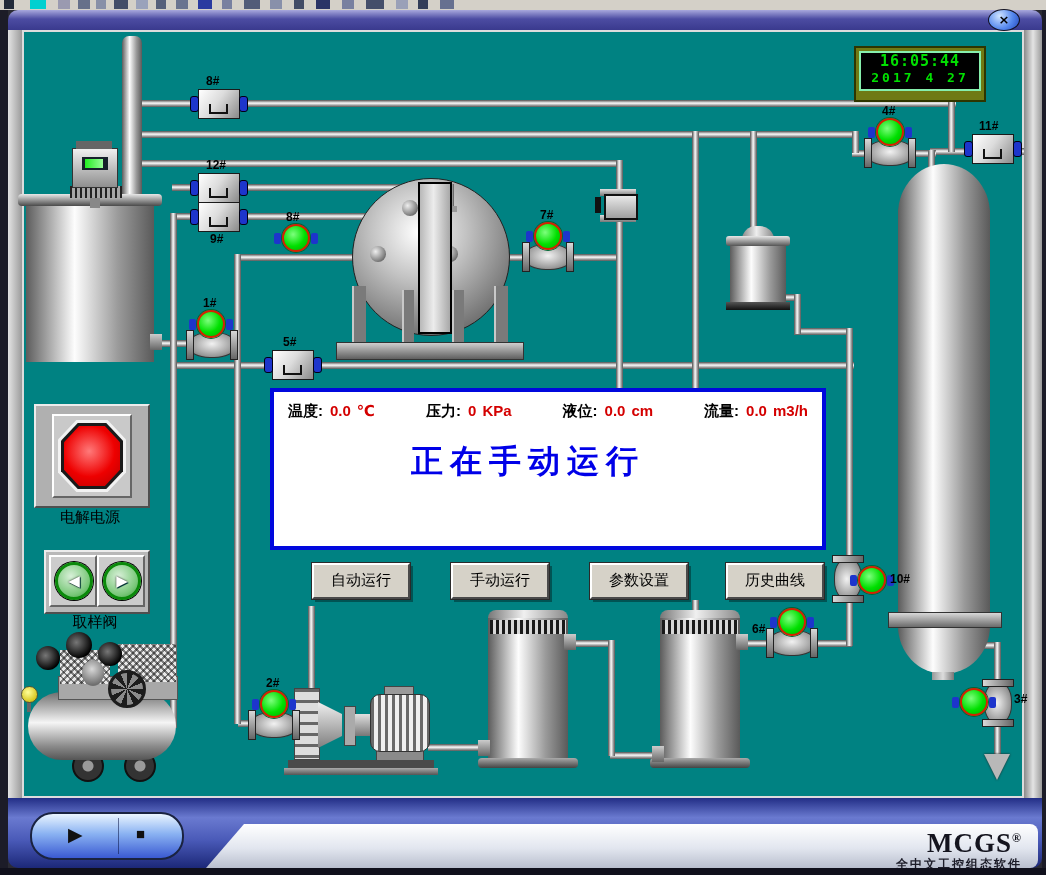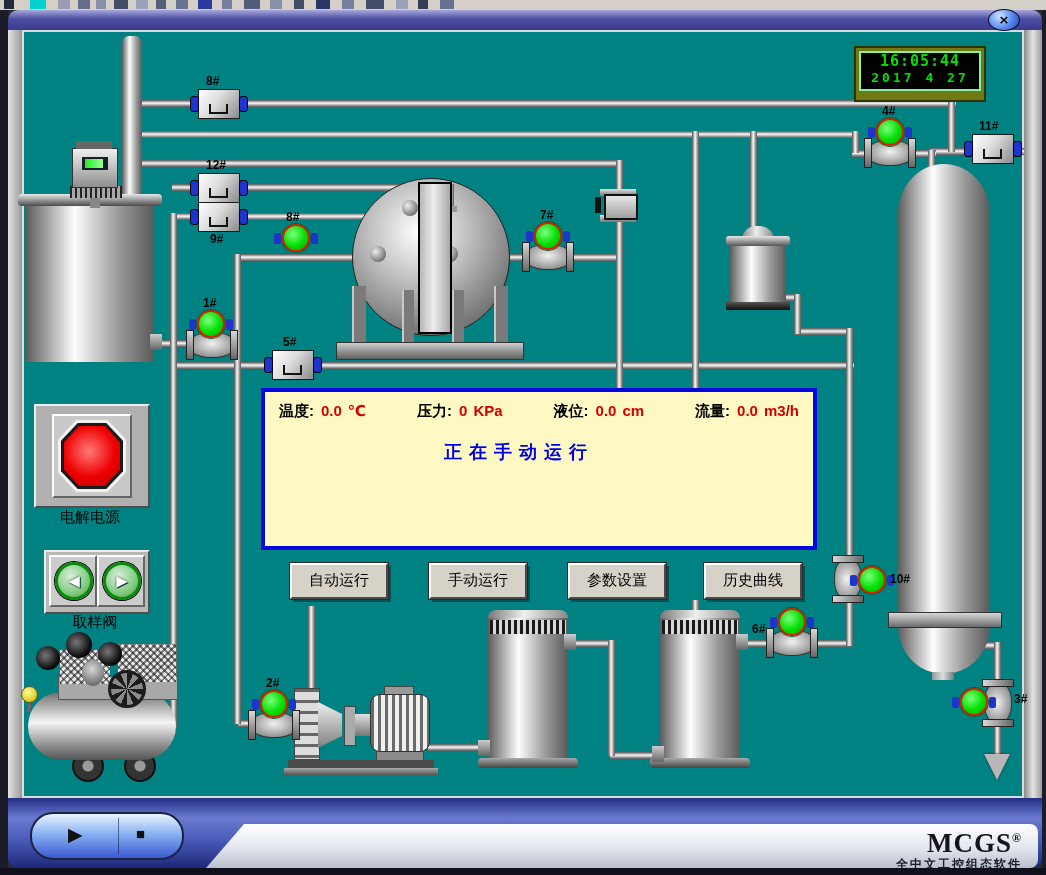--- a/index.html
+++ b/index.html
@@ -39,29 +39,29 @@
   .vbv{position:absolute;width:26px;height:40px;z-index:3;border-radius:45%;border:1px solid #333;
       background:radial-gradient(ellipse at 45% 50%,#f2f2f2,#9a9a9a 65%,#585858);}
   .vbv::before,.vbv::after{content:"";position:absolute;left:-3px;height:6px;width:30px;
       background:linear-gradient(90deg,#d8d8d8,#666);border:1px solid #222;}
   .vbv::before{top:-4px;} .vbv::after{bottom:-4px;}
   .vlab{position:absolute;z-index:6;color:#000;font:bold 12px "Liberation Sans",sans-serif;}
   
   .hbtn{position:absolute;width:94px;height:32px;z-index:6;background:#d6d2c8;cursor:default;
       border:2px solid;border-color:#ffffff #4a4a4a #4a4a4a #ffffff;
       box-shadow:0 0 0 1px #2a2a2a,3px 3px 0 rgba(0,0,0,.35);
-      text-align:center;line-height:30px;font-size:15px;color:#000;}
-  
-  #panel{position:absolute;left:261px;top:388px;width:548px;height:154px;z-index:5;
-      border:4px solid #0008dd;background:#fef9c3;}
+      text-align:center;line-height:30px;font-size:15px;color:#000;margin-left:22px;}
+  
+  #panel{position:absolute;left:270px;top:388px;width:548px;height:154px;z-index:5;
+      border:4px solid #0008dd;background:#ffffff;}
   .mrow{position:absolute;left:0;right:0;display:flex;justify-content:space-between;
       padding:0 14px;font-size:15px;font-weight:bold;white-space:nowrap;}
   .mlab{color:#000;} .mval{color:#d40000;padding-left:7px;} .munit{color:#d40000;padding-left:6px;}
   #status{position:absolute;left:0;right:40px;top:48px;text-align:center;color:#0000e8;
-      font-size:18px;font-weight:bold;letter-spacing:7px;}
+      font-size:32px;font-weight:bold;letter-spacing:7px;}
   
   #clock{position:absolute;left:854px;top:46px;width:122px;height:46px;z-index:6;
       background:#6f7a14;border:2px solid #2e3500;padding:3px;}
   #clock .scr{background:#000;border:2px solid #86efac;height:36px;text-align:center;
       color:#00e000;font-family:"DejaVu Sans Mono",monospace;font-weight:bold;}
   #clock .t1{font-size:15px;line-height:17px;letter-spacing:1px;}
   #clock .t2{font-size:13px;line-height:15px;letter-spacing:3px;}
   
   #title{position:absolute;left:300px;top:50px;width:520px;z-index:6;text-align:center;
       font-size:32px;font-weight:bold;color:#0f0fd0;letter-spacing:6px;

